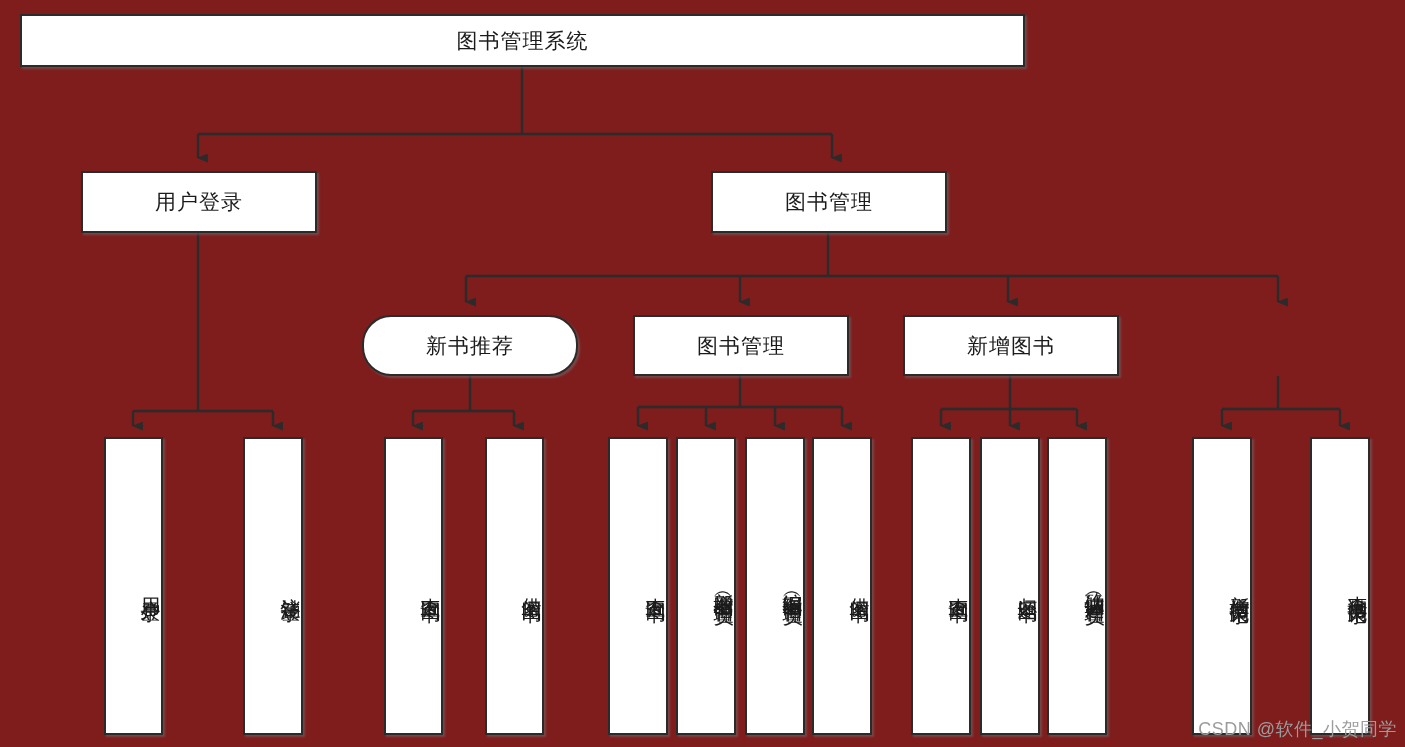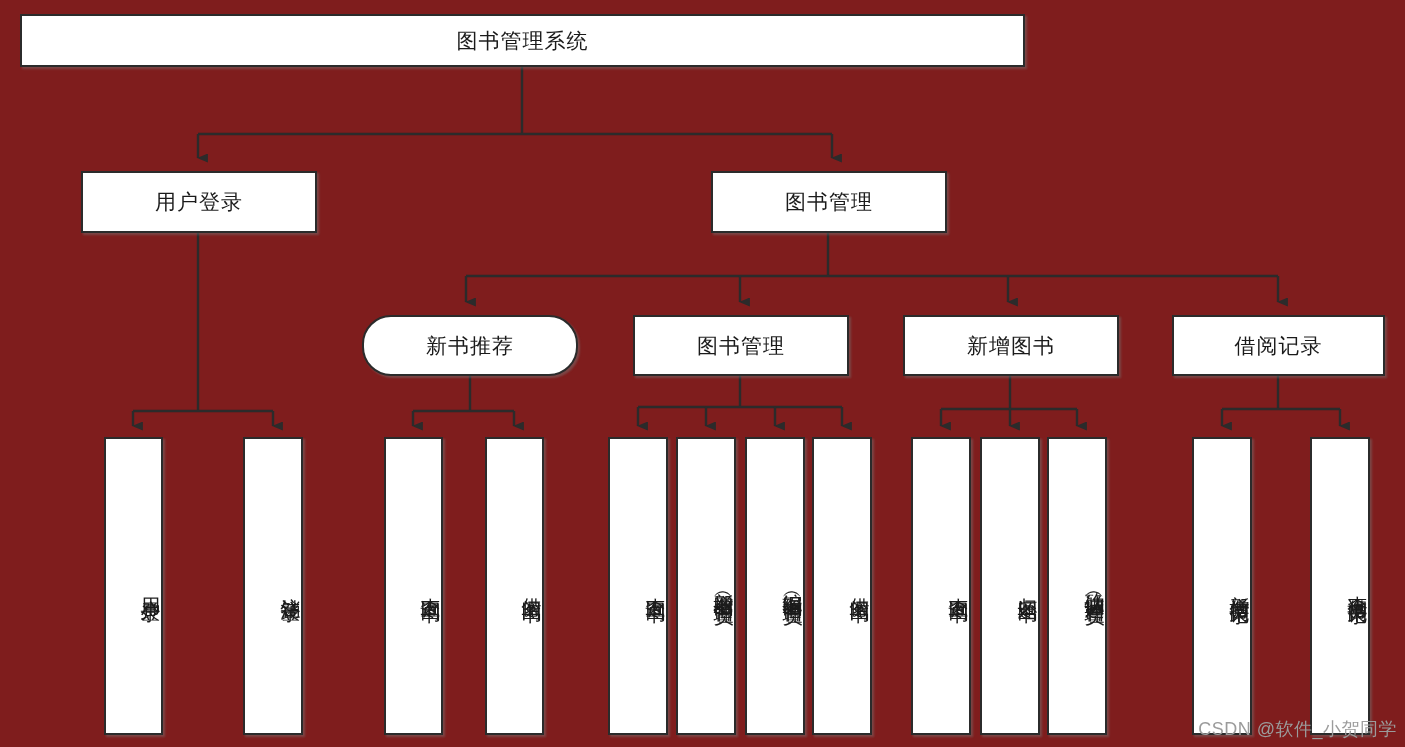--- a/index.html
+++ b/index.html
@@ -136,23 +136,20 @@
 
   <div class="node h" style="left:362px; top:315px; width:216px; height:61px;border-radius:29px;">
     <span>新书推荐</span>
   </div>
   <div class="node h" style="left:633px; top:315px; width:216px; height:61px;">
     <span>图书管理</span>
   </div>
   <div class="node h" style="left:903px; top:315px; width:216px; height:61px;">
     <span>新增图书</span>
   </div>
-  <div class="node h" style="left:1172px; top:315px; width:213px; height:61px;">
-    <span>借阅记录</span>
-  </div>
 
   <div class="node v" style="left:104px; top:437px; width:59px; height:298px;">
     <span class="vtext">用户登录</span>
   </div>
   <div class="node v" style="left:243px; top:437px; width:60px; height:298px;">
     <span class="vtext">注销登录</span>
   </div>
 
   <div class="node v" style="left:384px; top:437px; width:59px; height:298px;">
     <span class="vtext">查询图书</span>

